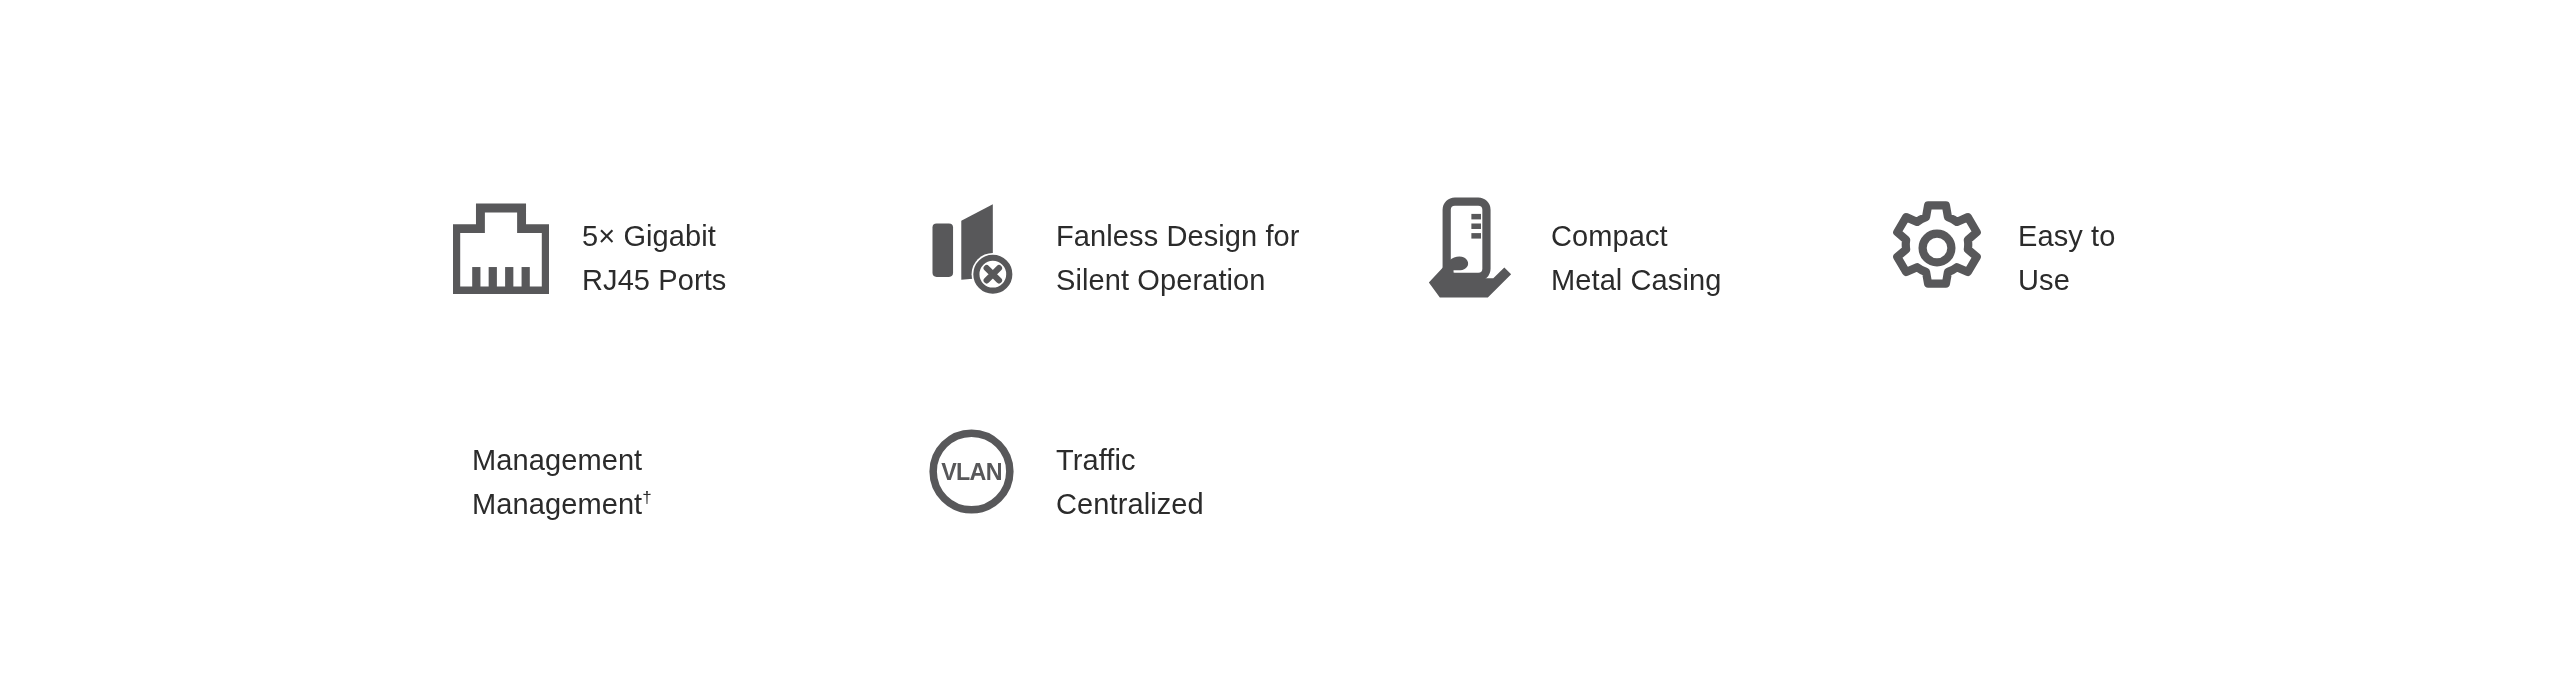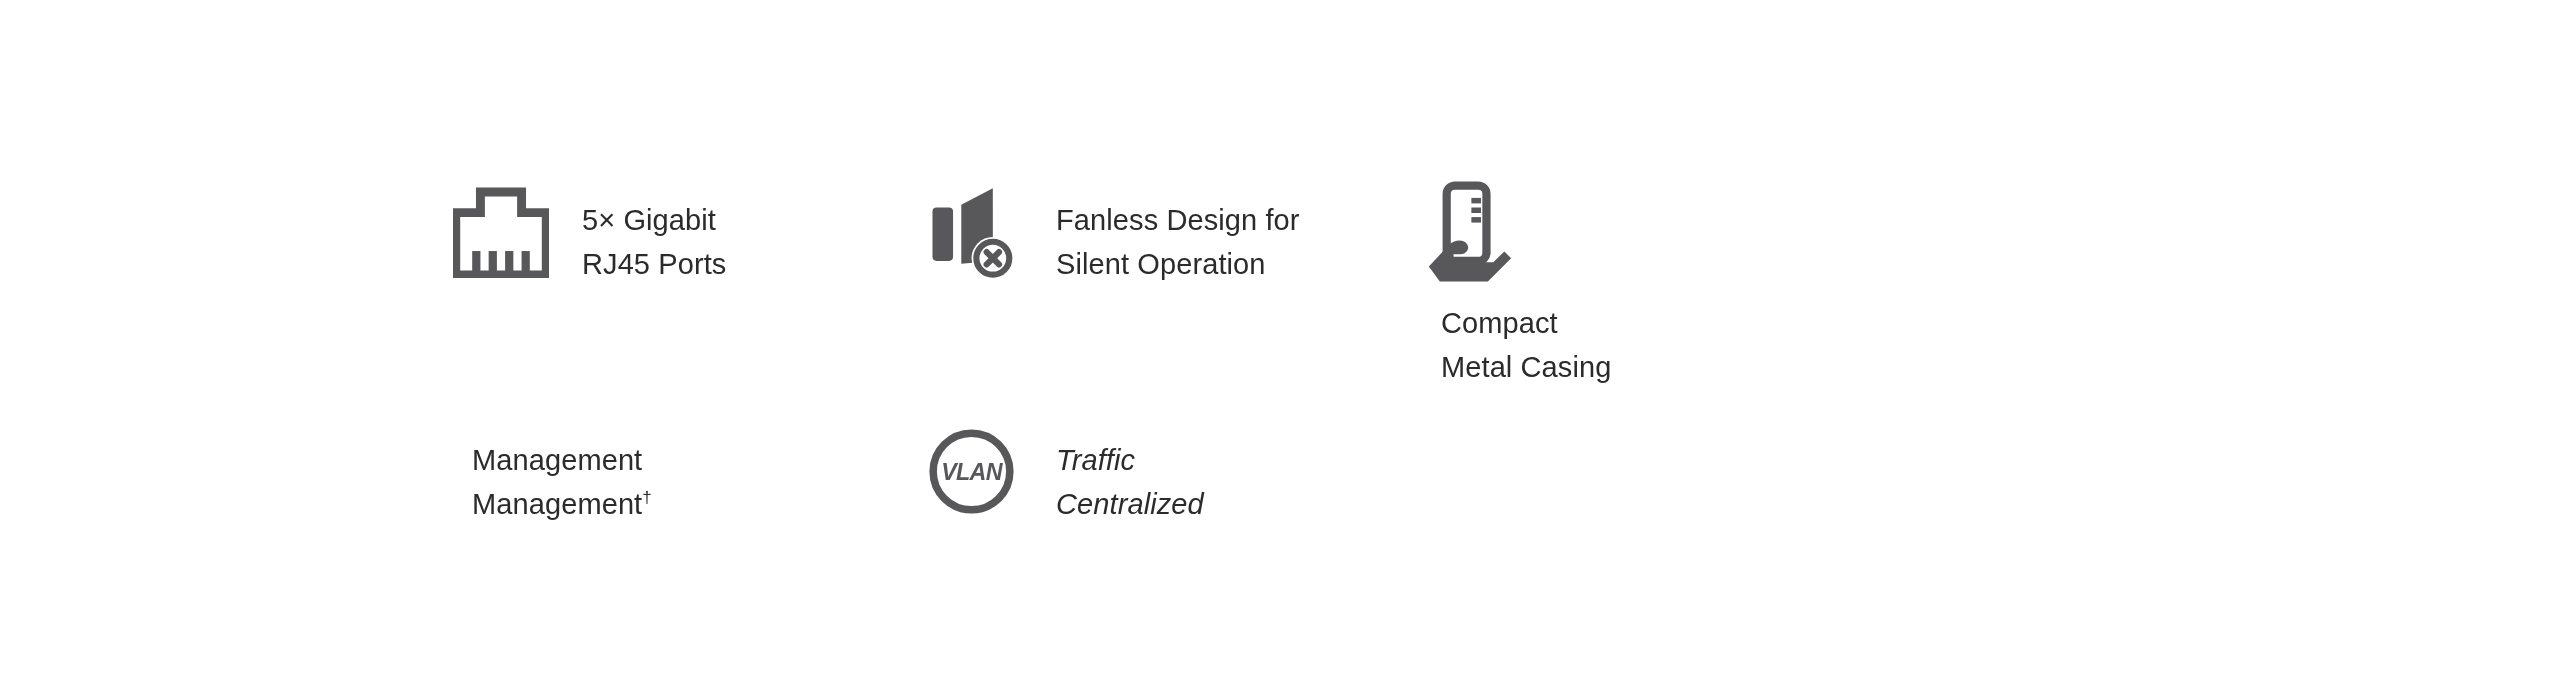--- a/index.html
+++ b/index.html
@@ -22,38 +22,38 @@
     background: #ffffff;
   }
 
   
   .feature-row {
     position: absolute;
     left: 0;
     width: 2576px;
     display: flex;
   }
-  #row-1 { top: 180px; }
+  #row-1 { top: 196px; }
   #row-2 { top: 420px; }
 
   .feature-item {
     display: flex;
     align-items: flex-start;
     box-sizing: border-box;
   }
 
   
   .r1-c1 { margin-left: 453px; width: 474px; }
   .r1-c2 { width: 495px; }
-  .r1-c3 { width: 467px; flex-direction: column; }
+  .r1-c3 { width: 467px; }
   .r1-c4 { width: 412px; }
 
   .r2-c1 { margin-left: 453px; width: 474px; }
   .r2-c2 { width: 495px; }
-  .r2-c3 { width: 467px; font-style: italic; }
+  .r2-c3 { width: 467px; }
   .r2-c4 { width: 412px; }
 
   .icon-box {
     flex: 0 0 auto;
     width: 110px;
     height: 103px;
     display: flex;
     align-items: center;
     justify-content: flex-start;
   }
@@ -118,20 +118,35 @@
           <rect x="72" y="40" width="14" height="8" fill="#58585a"></rect>
           <rect x="72" y="54" width="14" height="8" fill="#58585a"></rect>
           <path d="M10 126 L40 94 C48 86 62 86 66 94 C70 101 64 108 56 108
                    L46 108 L46 120 L104 120 L120 104 L130 114 L96 148 L26 148 Z" fill="#58585a"></path>
         </svg>
       </div>
       <div class="feature-label"><span>Compact</span>
 <span>Metal Casing</span></div>
     </div>
 
+    <div class="feature-item r1-c4">
+      <div class="icon-box">
+        <svg width="96" height="96" viewBox="0 0 140 140" aria-hidden="true">
+          <g fill="none" stroke="#58585a" stroke-width="12" stroke-linejoin="round">
+            <path d="M57 8 h26 l3 17 a46 46 0 0 1 13 7 l16 -7 l13 22 l-13 11
+                     a46 46 0 0 1 0 14 l13 11 l-13 22 l-16 -7 a46 46 0 0 1 -13 7
+                     l-3 17 h-26 l-3 -17 a46 46 0 0 1 -13 -7 l-16 7 l-13 -22 l13 -11
+                     a46 46 0 0 1 0 -14 l-13 -11 l13 -22 l16 7 a46 46 0 0 1 13 -7 Z"></path>
+            <circle cx="70" cy="70" r="21"></circle>
+          </g>
+        </svg>
+      </div>
+      <div class="feature-label"><span>Easy to</span>
+<span>Use</span></div>
+    </div>
   </div>
 
   <div class="feature-row" id="row-2">
 
     <div class="feature-item r2-c1">
       <div class="feature-label"><span>Management</span>
 <span><span>Management</span><span class="sup">†</span></span></div>
     </div>
 
 

